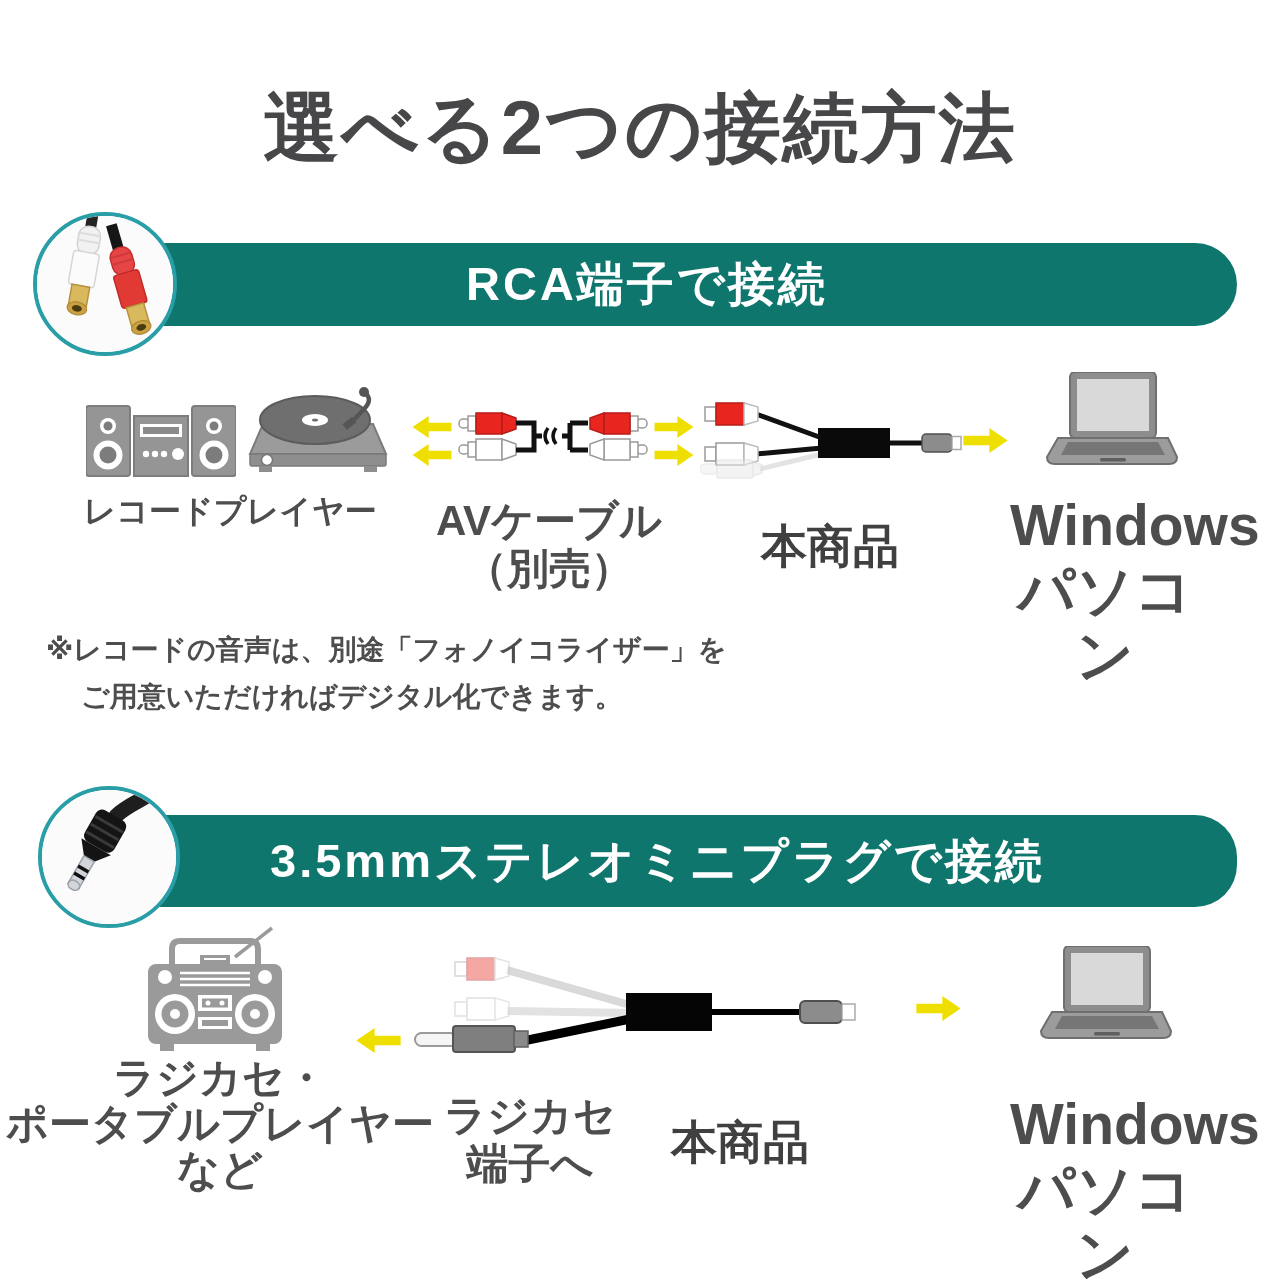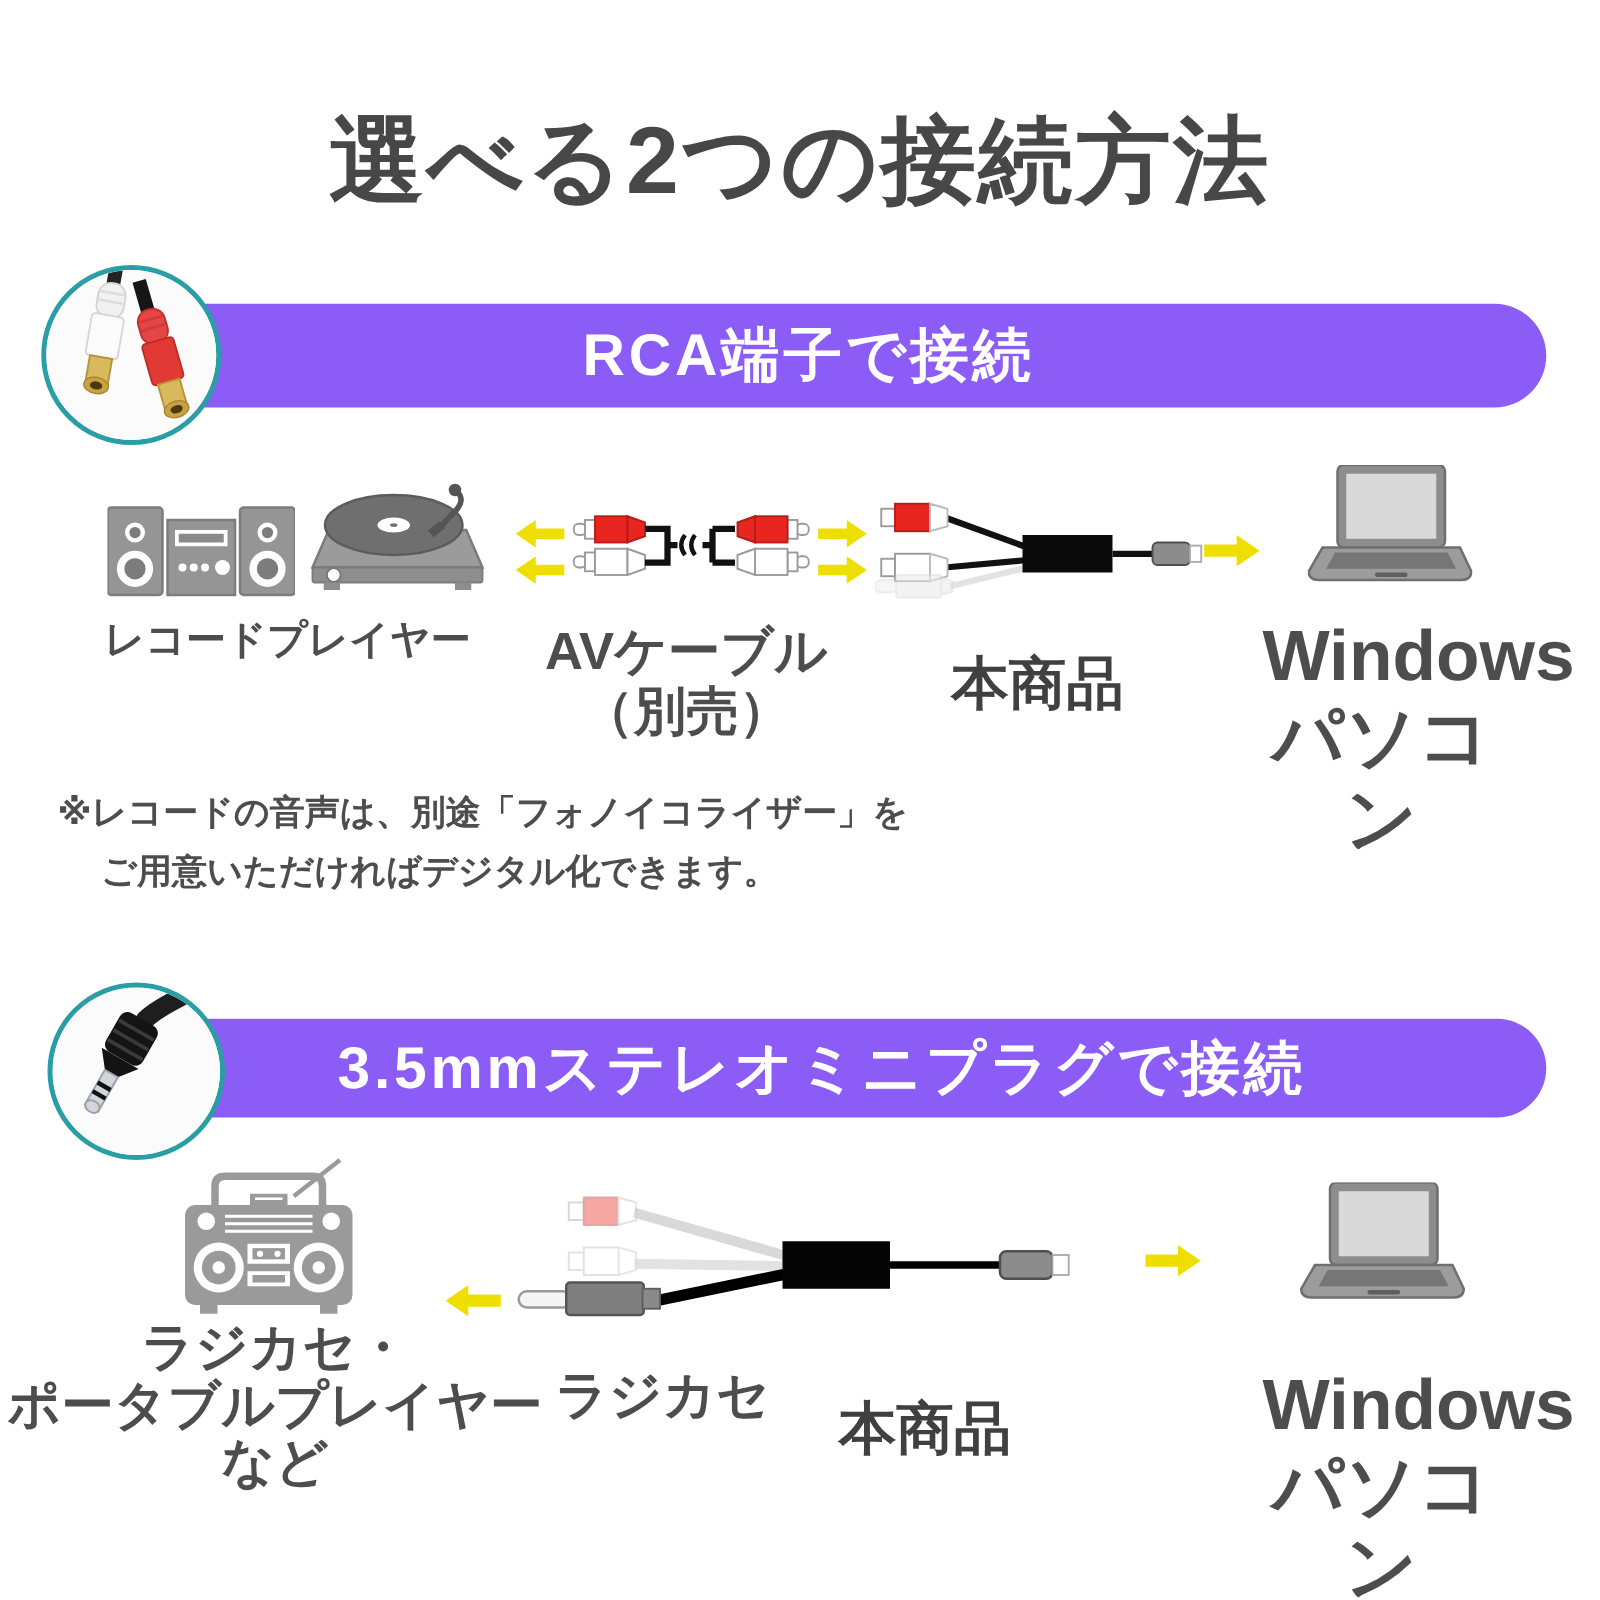--- a/index.html
+++ b/index.html
@@ -7,26 +7,26 @@
     position:relative;width:1280px;height:1280px;background:#ffffff;
     font-family:"Liberation Sans","DejaVu Sans",sans-serif;overflow:hidden;
     font-weight:bold;color:#4d4d4d;padding-left:28px;
   }
   .abs{position:absolute;}
   .title{
     left:0;top:78px;width:1280px;text-align:center;
     font-size:76px;font-weight:900;color:#474749;letter-spacing:2px;
   }
   .banner{
-    background:#8b5cf6;color:#ffffff;border-radius:42px;
+    background:#0f766e;color:#ffffff;border-radius:42px;
     display:flex;align-items:center;justify-content:center;
     font-size:47px;font-weight:bold;letter-spacing:3px;
   }
   .banner-1{left:57px;top:243px;width:1180px;height:83px;}
-  .banner-2{left:78px;top:815px;width:1159px;height:79px;}
+  .banner-2{left:78px;top:815px;width:1159px;height:92px;}
   .circle{
     border-radius:50%;border:4px solid #2a9ea6;background:#fdfdfd;
     overflow:hidden;box-sizing:border-box;z-index:5;
   }
   .circle-1{left:33px;top:212px;width:144px;height:144px;}
   .circle-2{left:38px;top:786px;width:142px;height:142px;}
   .label{color:#4d4d4d;text-align:center;line-height:1.14;}
   .lbl-40{font-size:32px;}
   .lbl-42{font-size:42px;}
   .lbl-44{font-size:57px;}
@@ -305,20 +305,21 @@
     <rect x="54" y="86" width="26" height="3.5" rx="1.5" fill="#5f5f5f"></rect>
   </svg>
 
   <div class="abs label lbl-42" style="left:0px;top:1055px;width:440px;line-height:1.1;">
     <span class="line">ラジカセ・</span>
     <span class="line">ポータブルプレイヤー</span>
     <span class="line">など</span>
   </div>
   <div class="abs label lbl-42" style="left:430px;top:1092px;width:200px;">
     <span class="line">ラジカセ</span>
+    <span class="line">端子へ</span>
   </div>
   <div class="abs label orange" style="left:650px;top:1116px;width:180px;">本商品</div>
   <div class="abs label lbl-44" style="left:1010px;top:1092px;width:190px;">
     <span class="line">Windows</span>
     <span class="line">パソコン</span>
   </div>
 
 </div>
 
 </body></html>

